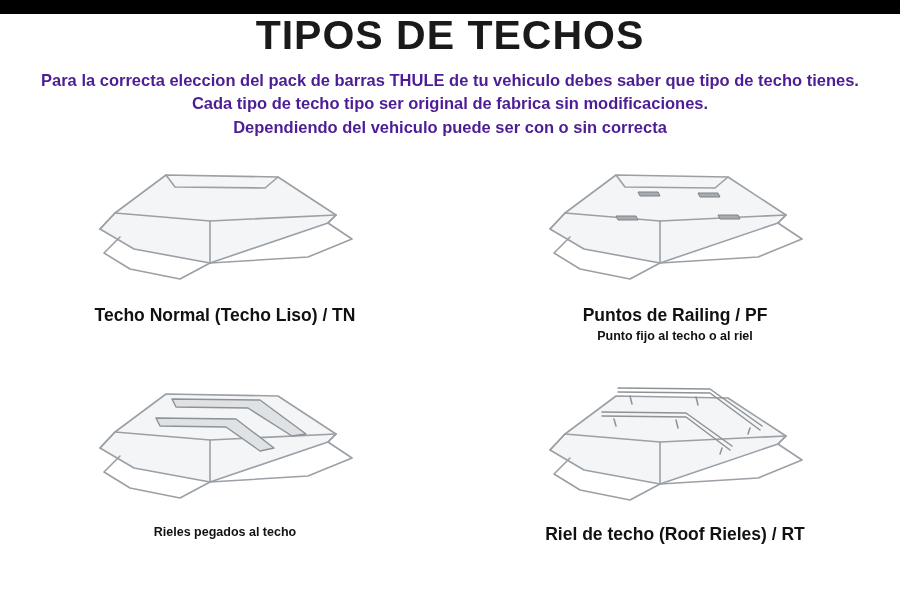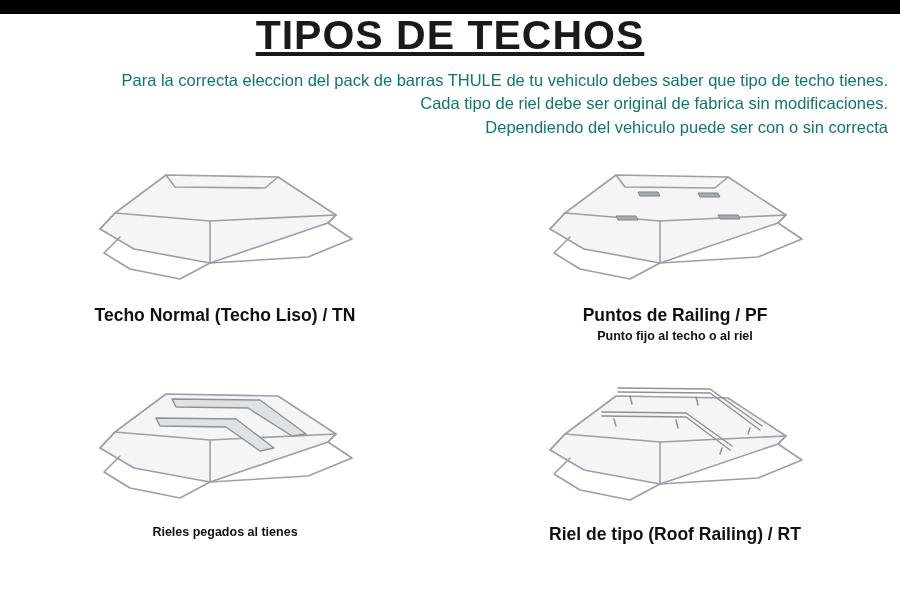--- a/index.html
+++ b/index.html
@@ -21,27 +21,26 @@
     box-sizing: border-box;
   }
   .title {
     text-align: center;
     font-size: 41px;
     font-weight: bold;
     letter-spacing: 1px;
     color: #1a1a1a;
     margin: 14px 0 0 0;
     line-height: 1.05;
-    text-decoration: underline;
   }
   .intro {
-    text-align: right;
-    color: #0f766e;
+    text-align: center;
+    color: #4c1d95;
     font-size: 16.5px;
-    font-weight: normal;
+    font-weight: bold;
     line-height: 1.42;
     margin-top: 12px;
   }
   .intro div {
     padding: 0 12px;
   }
   .grid {
     display: grid;
     grid-template-columns: 1fr 1fr;
     grid-template-rows: 215px 215px;
@@ -87,21 +86,21 @@
 </style>
 </head>
 <body>
 
 <div class="page">
 
   <h1 class="title">TIPOS DE TECHOS</h1>
 
   <div class="intro">
     <div>Para la correcta eleccion del pack de barras THULE de tu vehiculo debes saber que tipo de techo tienes.</div>
-    <div>Cada tipo de riel debe ser original de fabrica sin modificaciones.</div>
+    <div>Cada tipo de techo tipo ser original de fabrica sin modificaciones.</div>
     <div>Dependiendo del vehiculo puede ser con o sin correcta</div>
   </div>
 
   <div class="grid">
 
     <div class="cell cell-tl">
       <div class="art">
         <svg viewBox="0 0 330 150" xmlns="http://www.w3.org/2000/svg">
           <g fill="none" stroke="#9aa0a6" stroke-width="1.6" stroke-linejoin="round" stroke-linecap="round">
             <path d="M55 60 L106 22 L218 24 L276 62 L268 70 L150 110 L74 96 L40 76 Z" fill="#f4f5f6"></path>
@@ -155,21 +154,21 @@
             <path d="M268 70 L276 62"></path>
             <path d="M60 84 L44 100 L70 116 L120 126 L150 110"></path>
             <path d="M268 70 L292 86 L248 104 L150 110"></path>
           </g>
           <g fill="#dfe2e4" stroke="#8d9297" stroke-width="1.4" stroke-linejoin="round">
             <path d="M112 27 L200 28 L246 62 L232 64 L188 36 L116 35 Z"></path>
             <path d="M96 46 L176 47 L214 76 L200 79 L166 55 L100 54 Z"></path>
           </g>
         </svg>
       </div>
-      <div class="subcaption">Rieles pegados al tienes</div>
+      <div class="subcaption">Rieles pegados al techo</div>
     </div>
 
     <div class="cell cell-br">
       <div class="art">
         <svg viewBox="0 0 330 150" xmlns="http://www.w3.org/2000/svg">
           <g fill="none" stroke="#9aa0a6" stroke-width="1.6" stroke-linejoin="round" stroke-linecap="round">
             <path d="M55 62 L106 24 L218 26 L276 64 L268 72 L150 112 L74 98 L40 78 Z" fill="#f4f5f6"></path>
             <path d="M55 62 L150 70 L276 64"></path>
             <path d="M150 70 L150 112"></path>
             <path d="M40 78 L55 62"></path>
@@ -184,17 +183,17 @@
             <path d="M186 25 L188 33"></path>
             <path d="M240 56 L238 62"></path>
             <path d="M92 40 L176 41 L222 74" fill="none"></path>
             <path d="M92 44 L176 45 L220 78" fill="none"></path>
             <path d="M104 47 L106 54"></path>
             <path d="M166 48 L168 56"></path>
             <path d="M212 76 L210 82"></path>
           </g>
         </svg>
       </div>
-      <div class="caption">Riel de tipo (Roof Railing) / RT</div>
+      <div class="caption">Riel de techo (Roof Rieles) / RT</div>
     </div>
 
   </div>
 </div>
 
 </body></html>

